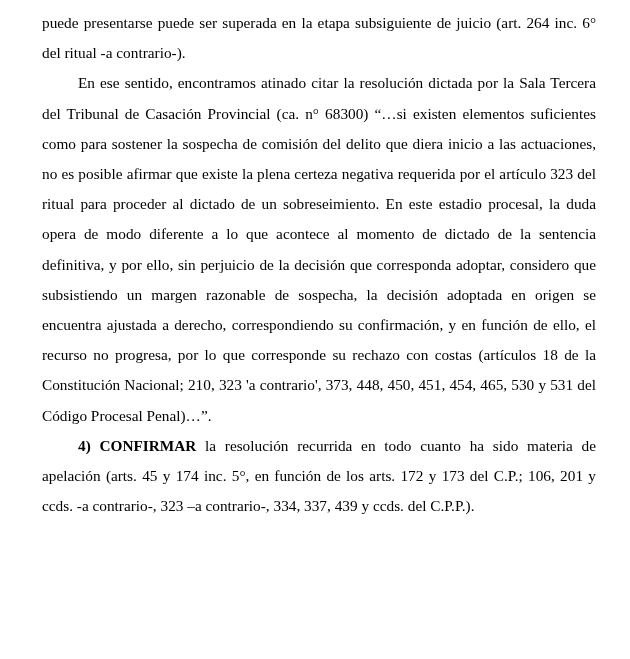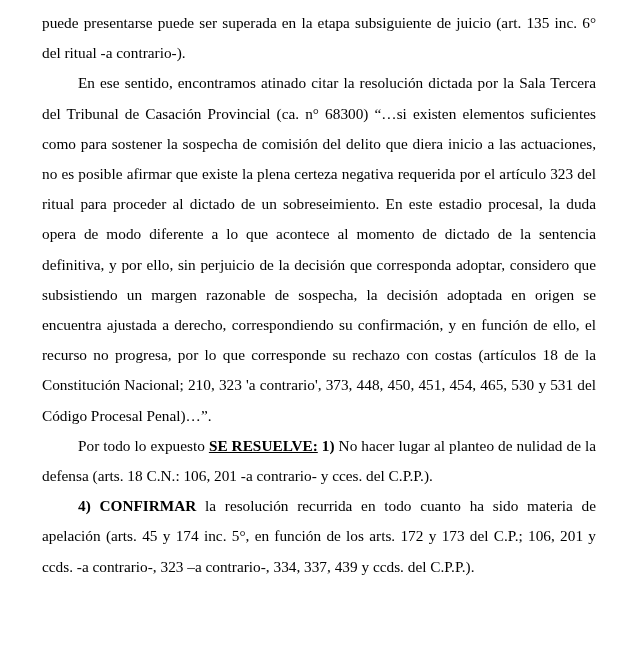--- a/index.html
+++ b/index.html
@@ -42,18 +42,17 @@
     text-decoration: underline;
   }
   
   span { }
 </style>
 </head>
 <body>
 
 <div class="page">
   <div id="doc-body">
-      <p class="para"><span>puede presentarse puede ser superada en la etapa subsiguiente de juicio (art. 135 inc. 6° del ritual -a contrario-).</span></p>
+      <p class="para"><span>puede presentarse puede ser superada en la etapa subsiguiente de juicio (art. 264 inc. 6° del ritual -a contrario-).</span></p>
       <p class="para indent"><span>En ese sentido, encontramos atinado citar la resolución dictada por la Sala Tercera del Tribunal de Casación Provincial (ca. n° 68300) </span><span class="italic">“…si existen elementos suficientes como para sostener la sospecha de comisión del delito que diera inicio a las actuaciones, no es posible afirmar que existe la plena certeza negativa requerida por el artículo 323 del ritual para proceder al dictado de un sobreseimiento. En este estadio procesal, la duda opera de modo diferente a lo que acontece al momento de dictado de la sentencia definitiva, y por ello, sin perjuicio de la decisión que corresponda adoptar, considero que subsistiendo un margen razonable de sospecha, la decisión adoptada en origen se encuentra ajustada a derecho, correspondiendo su confirmación, y en función de ello, el recurso no progresa, por lo que corresponde su rechazo con costas (artículos 18 de la Constitución Nacional; 210, 323 'a contrario', 373, 448, 450, 451, 454, 465, 530 y 531 del Código Procesal Penal)…”.</span></p>
-      <p class="para indent"><span>Por todo lo expuesto </span><span class="underline-bold">SE RESUELVE:</span><span> </span><span class="bold">1)</span><span> No hacer lugar al planteo de nulidad de la defensa (arts. 18 C.N.: 106, 201 -a contrario- y cces. del C.P.P.).</span></p>
       <p class="para indent"><span class="bold">4) CONFIRMAR</span><span> la resolución recurrida en todo cuanto ha sido materia de apelación (arts. 45 y 174 inc.  5°, en función de los arts. 172 y 173 del C.P.; 106, 201 y ccds. -a contrario-, 323 –a contrario-, 334, 337, 439 y ccds. del C.P.P.).</span></p>
     </div>
 </div>
 
 </body></html>

